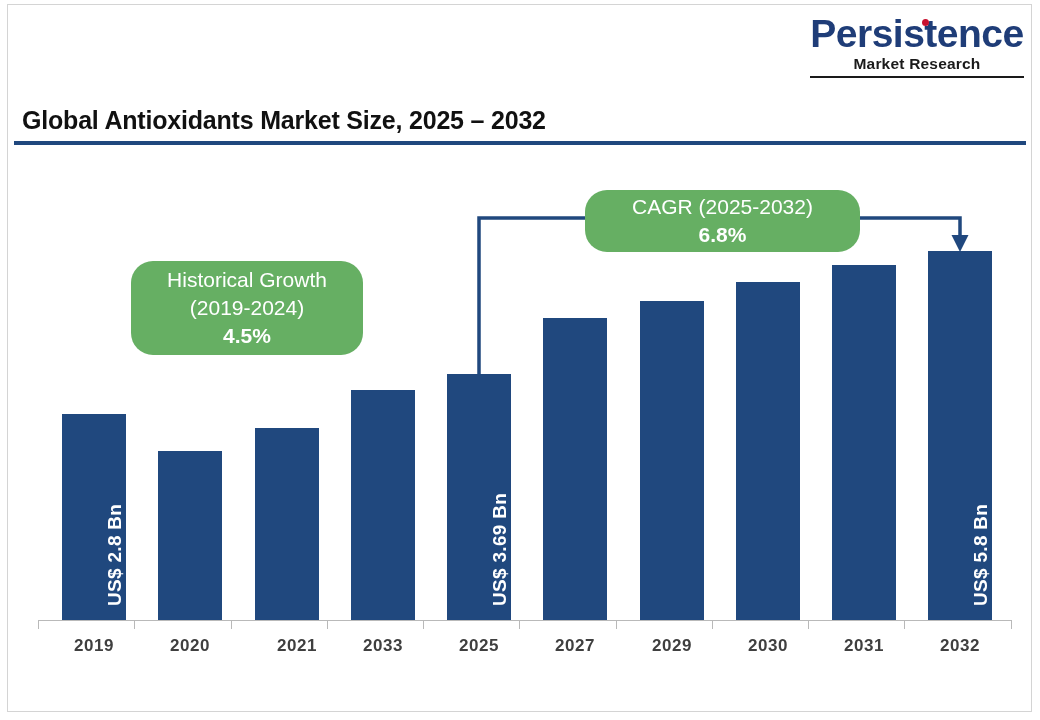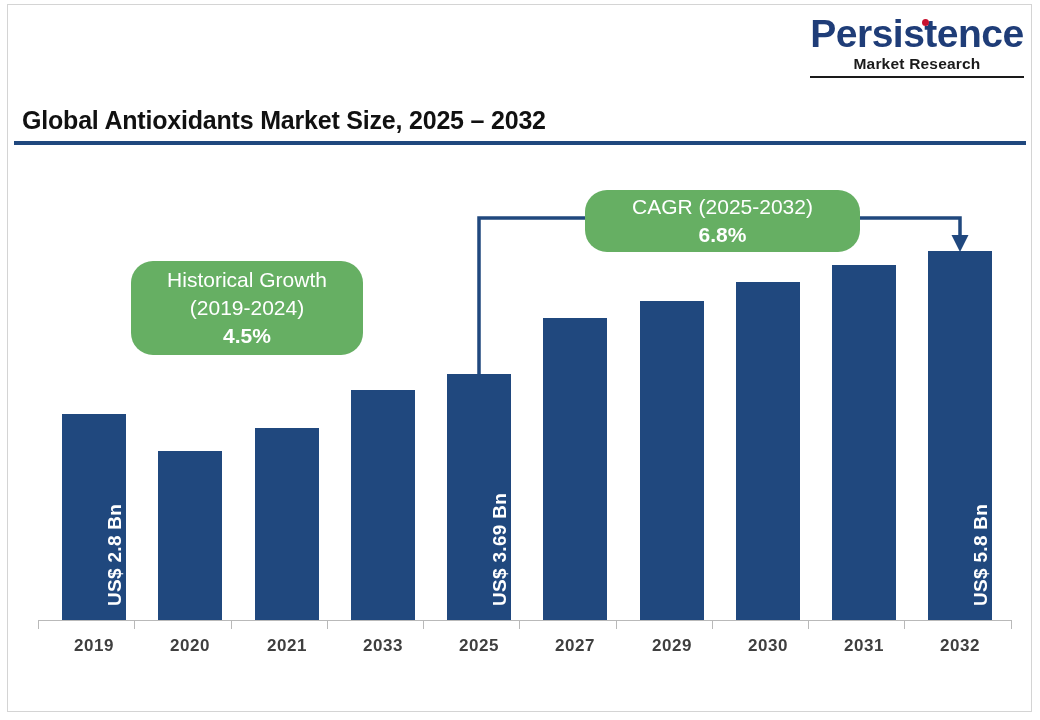--- a/index.html
+++ b/index.html
@@ -260,21 +260,21 @@
         <div class="tick" style="left: 519px;"></div>
         <div class="tick" style="left: 616px;"></div>
         <div class="tick" style="left: 712px;"></div>
         <div class="tick" style="left: 808px;"></div>
         <div class="tick" style="left: 904px;"></div>
         <div class="tick" style="left: 1011px;"></div>
       </div>
     <div id="xlabels-layer">
         <div class="xtick-label" style="left: 46px;">2019</div>
         <div class="xtick-label" style="left: 142px;">2020</div>
-        <div class="xtick-label" style="left: 239px;">2021</div>
+        <div class="xtick-label" style="left: 249px;">2021</div>
         <div class="xtick-label" style="left: 335px;">2033</div>
         <div class="xtick-label" style="left: 431px;">2025</div>
         <div class="xtick-label" style="left: 527px;">2027</div>
         <div class="xtick-label" style="left: 624px;">2029</div>
         <div class="xtick-label" style="left: 720px;">2030</div>
         <div class="xtick-label" style="left: 816px;">2031</div>
         <div class="xtick-label" style="left: 912px;">2032</div>
       </div>
   </div>
 

